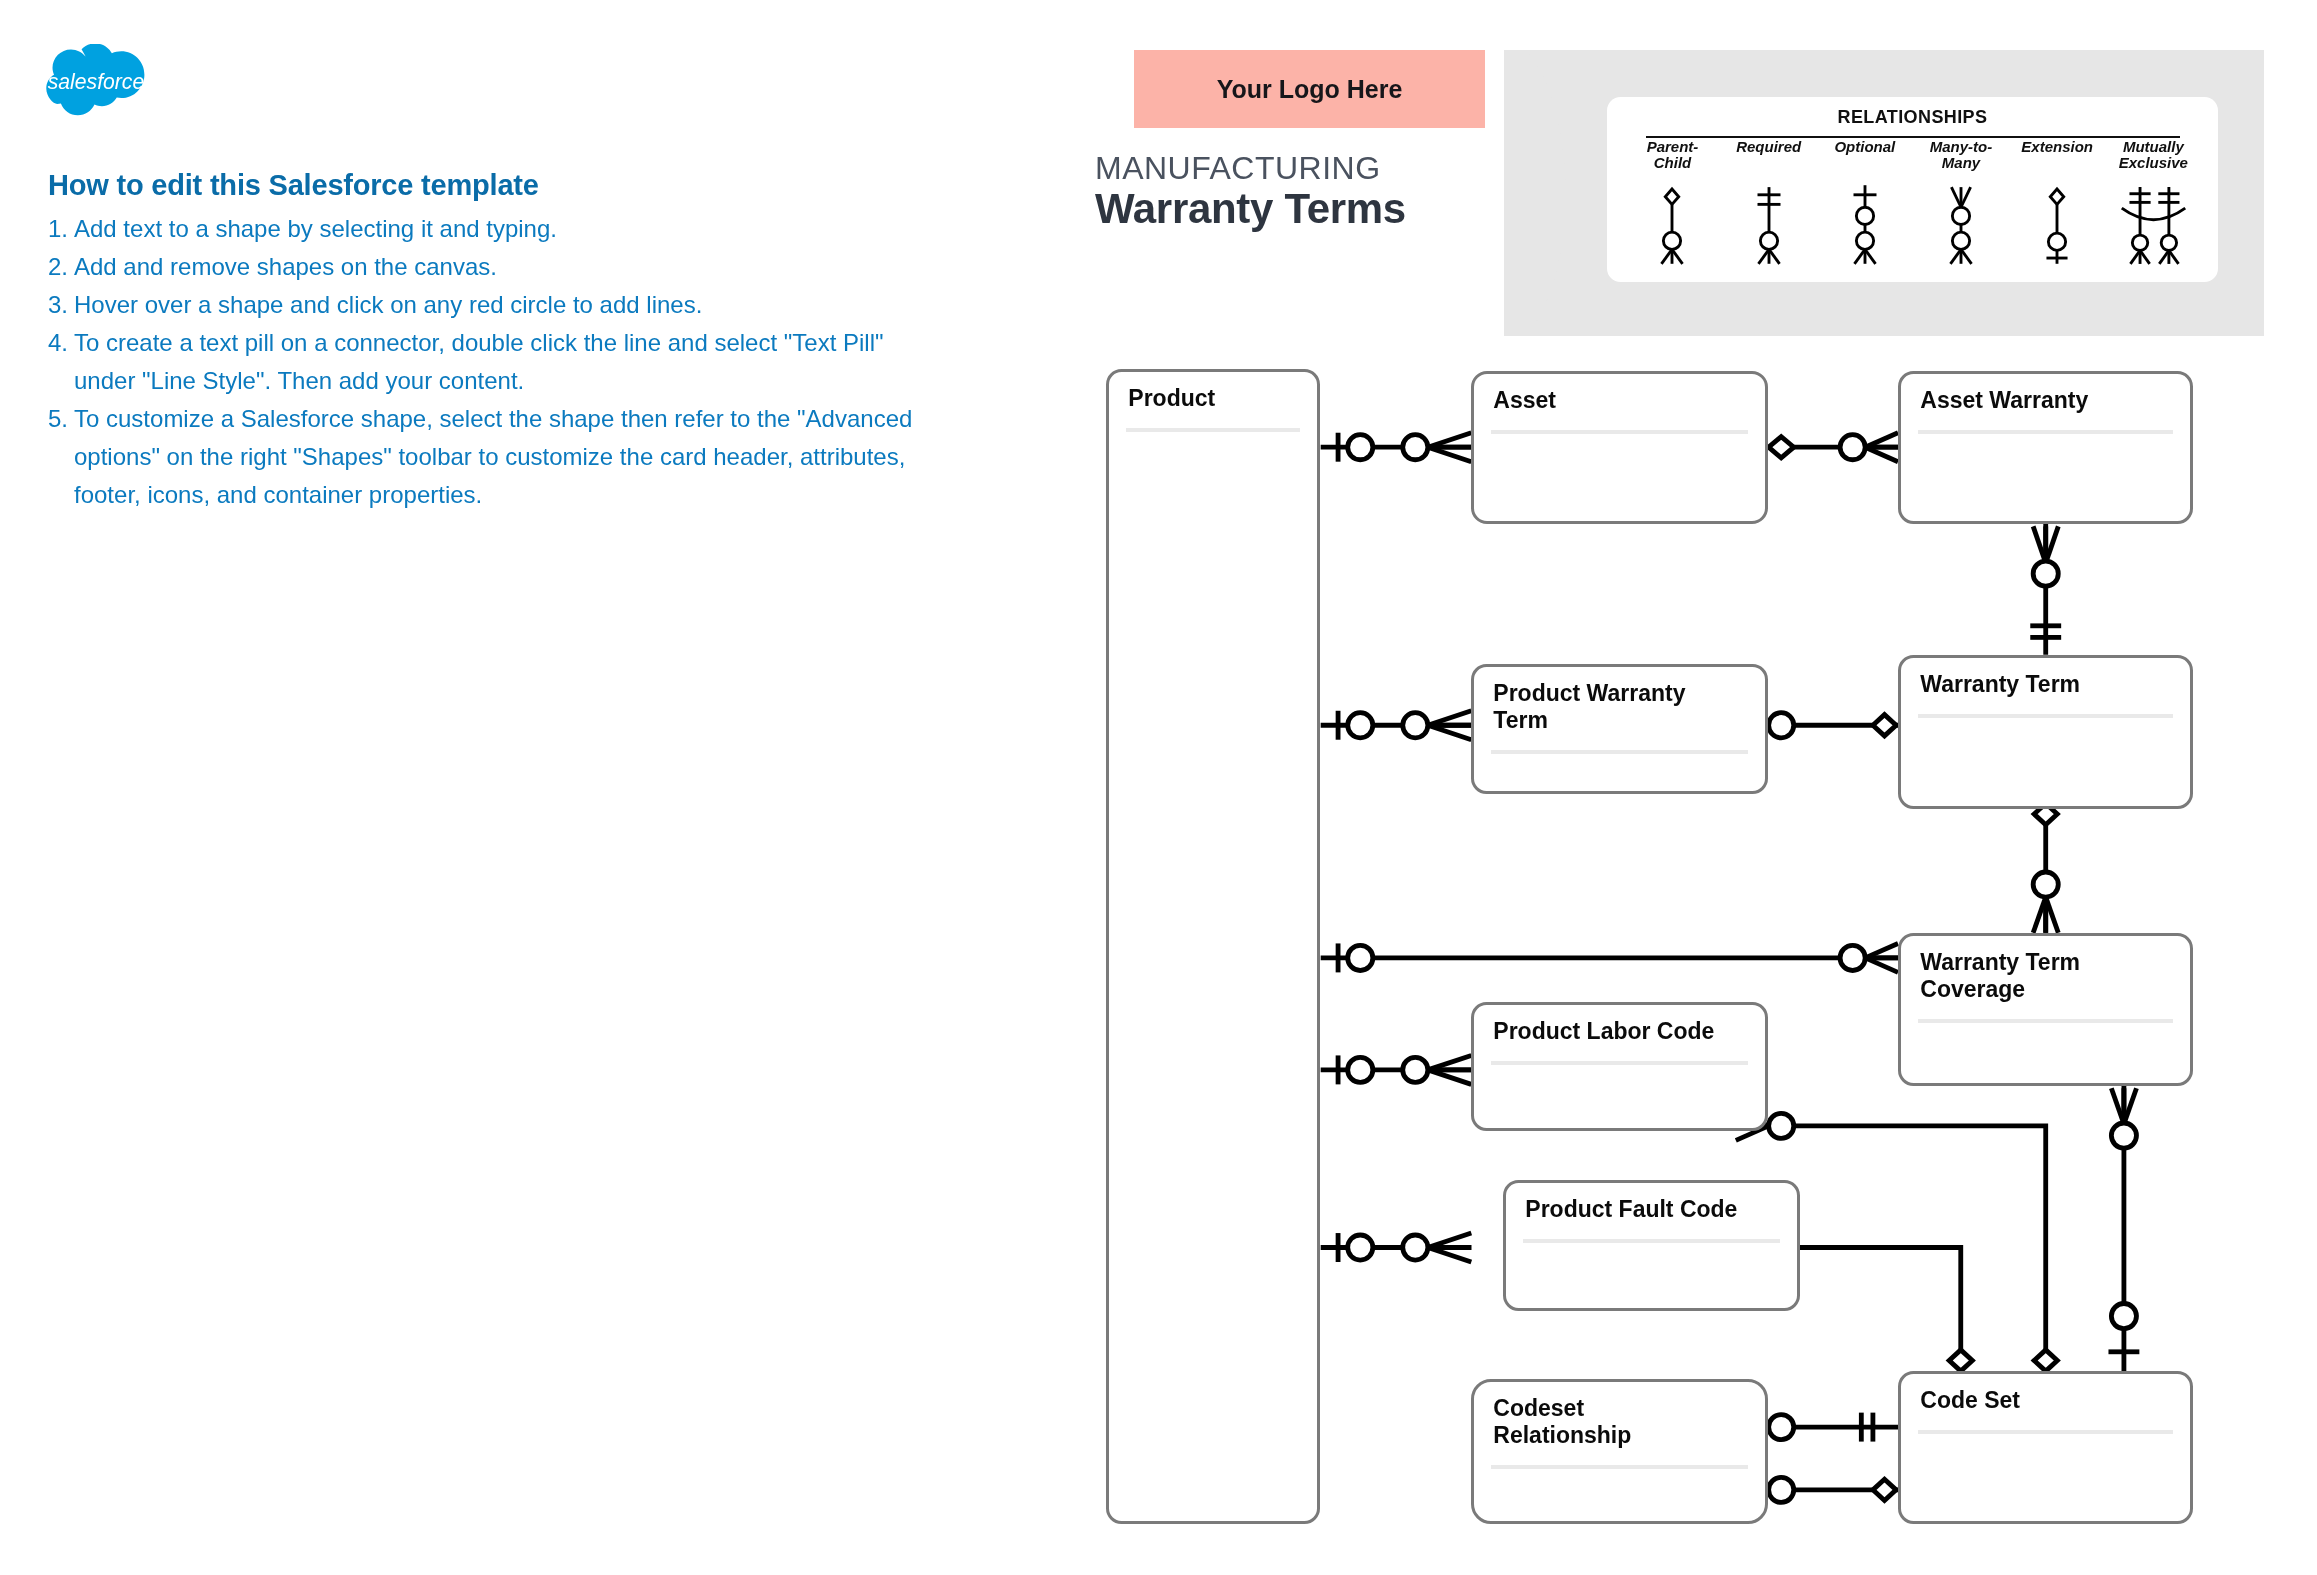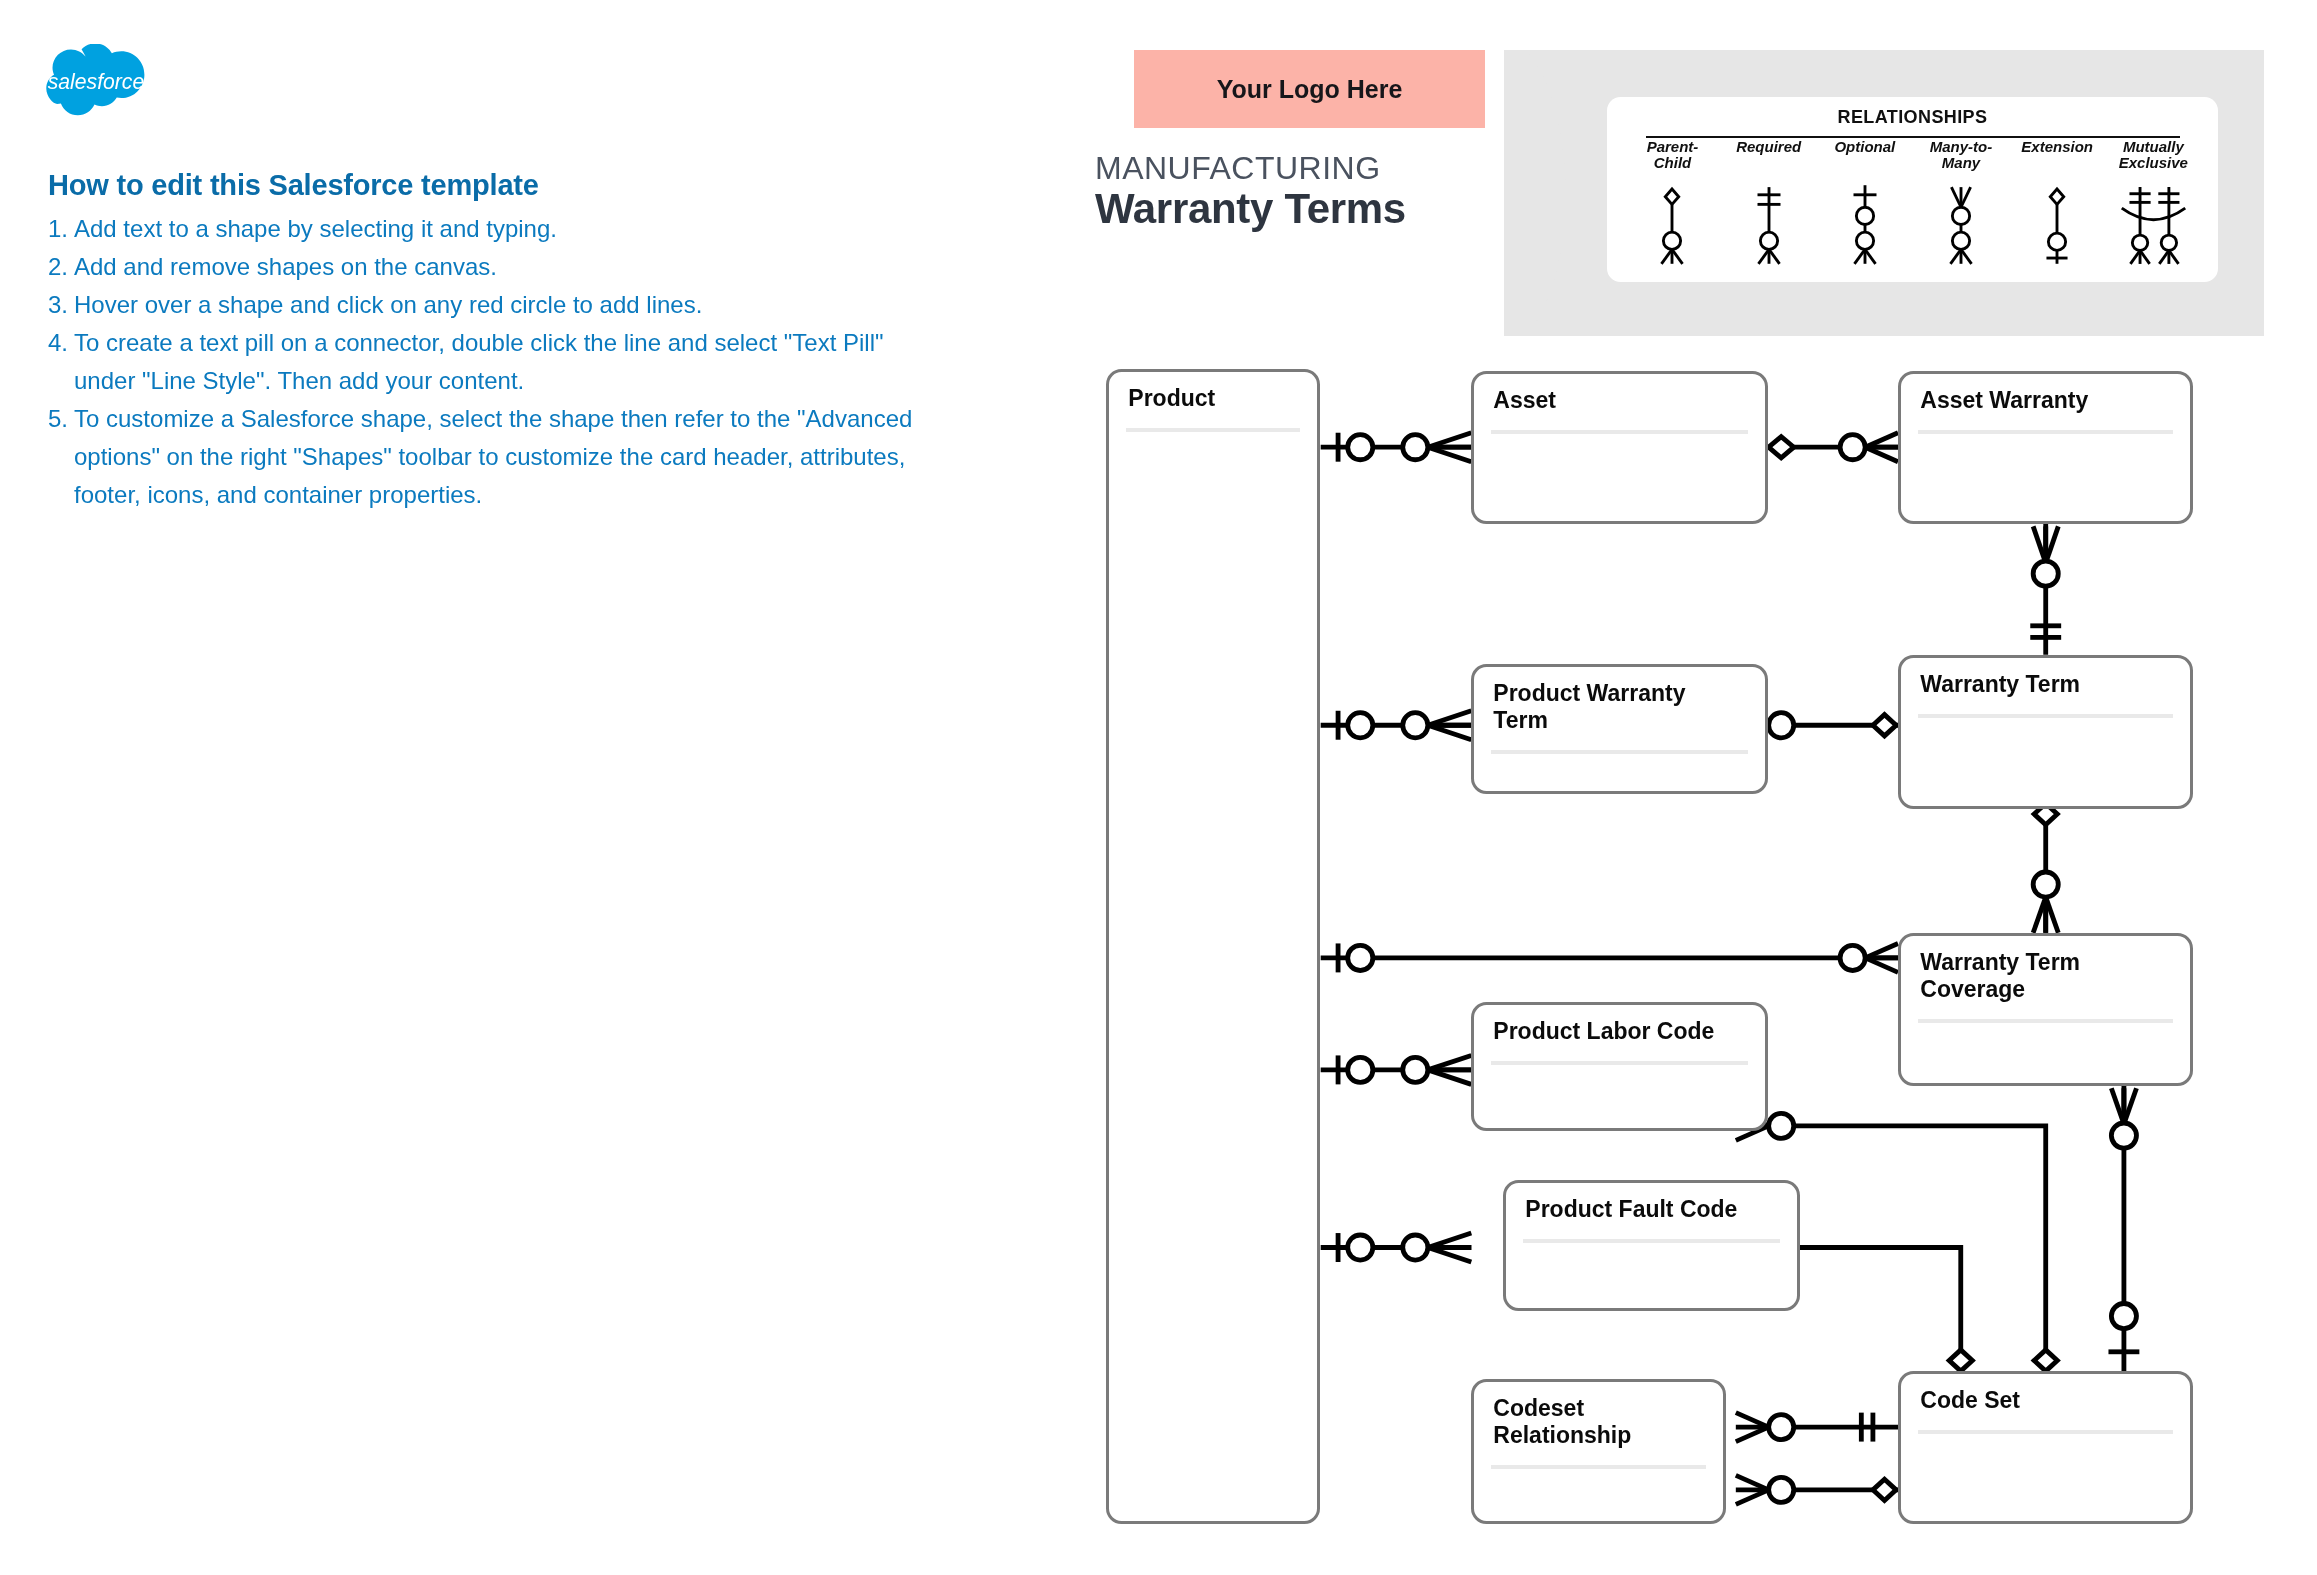--- a/index.html
+++ b/index.html
@@ -350,21 +350,21 @@
     <path d="M1940 1543 L1952 1532 L1964 1543 L1952 1554 Z" fill="#fff"></path>
 
   </g>
 </svg>
 
 <div class="entity" style="left:1106px;top:369px;width:214px;height:1155px;">
   <div class="entity-title">Product</div>
   <div class="entity-rule" style="top:56px;"></div>
 </div>
 
-<div class="entity" style="left:1471px;top:371px;width:297px;height:153px;">
+<div class="entity" style="left:1471px;top:371px;width:297px;height:153px;border-radius:16px;">
   <div class="entity-title">Asset</div>
   <div class="entity-rule" style="top:56px;"></div>
 </div>
 
 <div class="entity" style="left:1898px;top:371px;width:295px;height:153px;">
   <div class="entity-title">Asset Warranty</div>
   <div class="entity-rule" style="top:56px;"></div>
 </div>
 
 <div class="entity" style="left:1471px;top:664px;width:297px;height:130px;">
@@ -385,21 +385,21 @@
 <div class="entity" style="left:1471px;top:1002px;width:297px;height:129px;">
   <div class="entity-title">Product Labor Code</div>
   <div class="entity-rule" style="top:56px;"></div>
 </div>
 
 <div class="entity" style="left:1471px;top:1180px;width:297px;height:131px;margin-left:32px;">
   <div class="entity-title">Product Fault Code</div>
   <div class="entity-rule" style="top:56px;"></div>
 </div>
 
-<div class="entity" style="left:1471px;top:1379px;width:255px;height:145px;">
+<div class="entity" style="left:1471px;top:1379px;width:297px;height:145px;border-radius:20px;">
   <div class="entity-title" style="width:145px;">Codeset Relationship</div>
   <div class="entity-rule" style="top:83px;"></div>
 </div>
 
 <div class="entity" style="left:1898px;top:1371px;width:295px;height:153px;">
   <div class="entity-title">Code Set</div>
   <div class="entity-rule" style="top:56px;"></div>
 </div>
 
 

